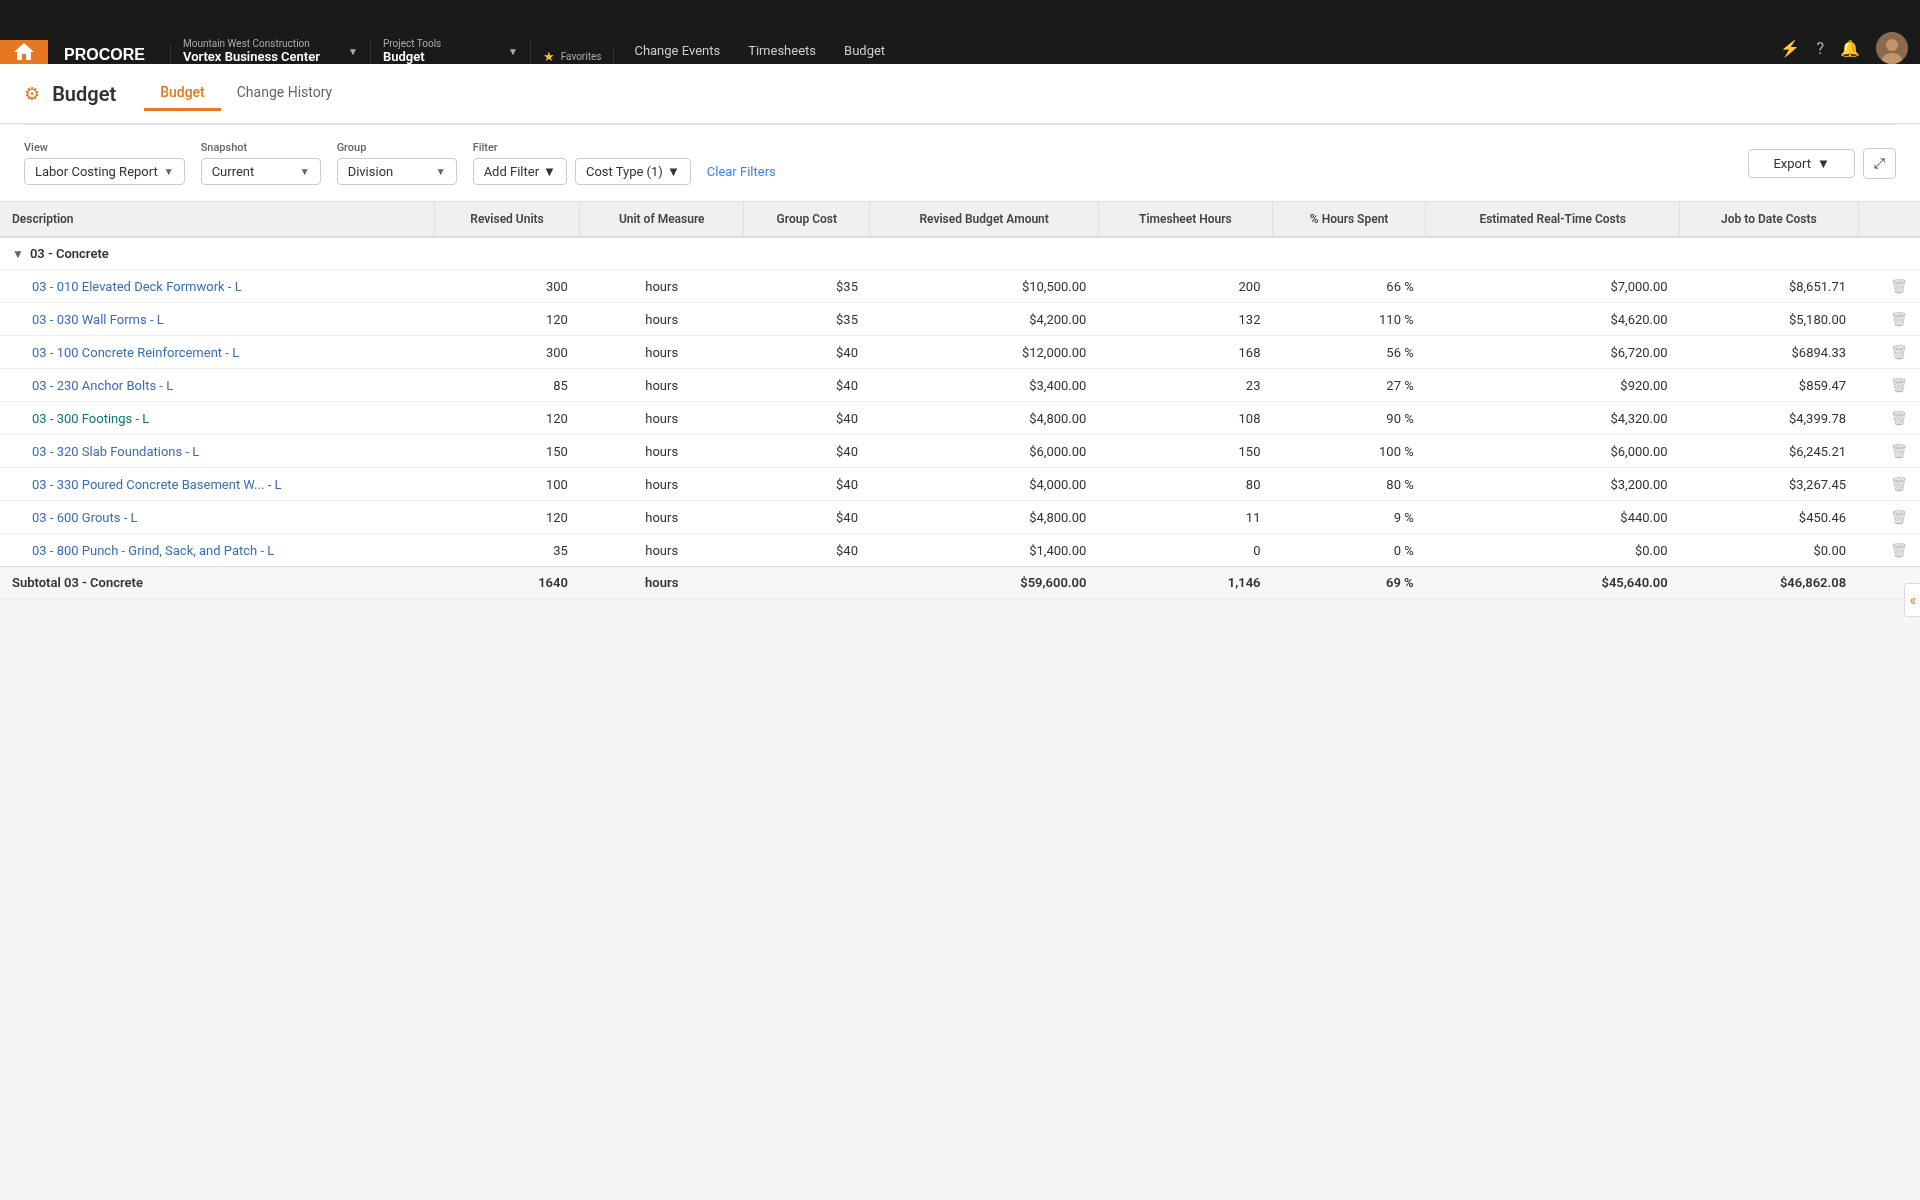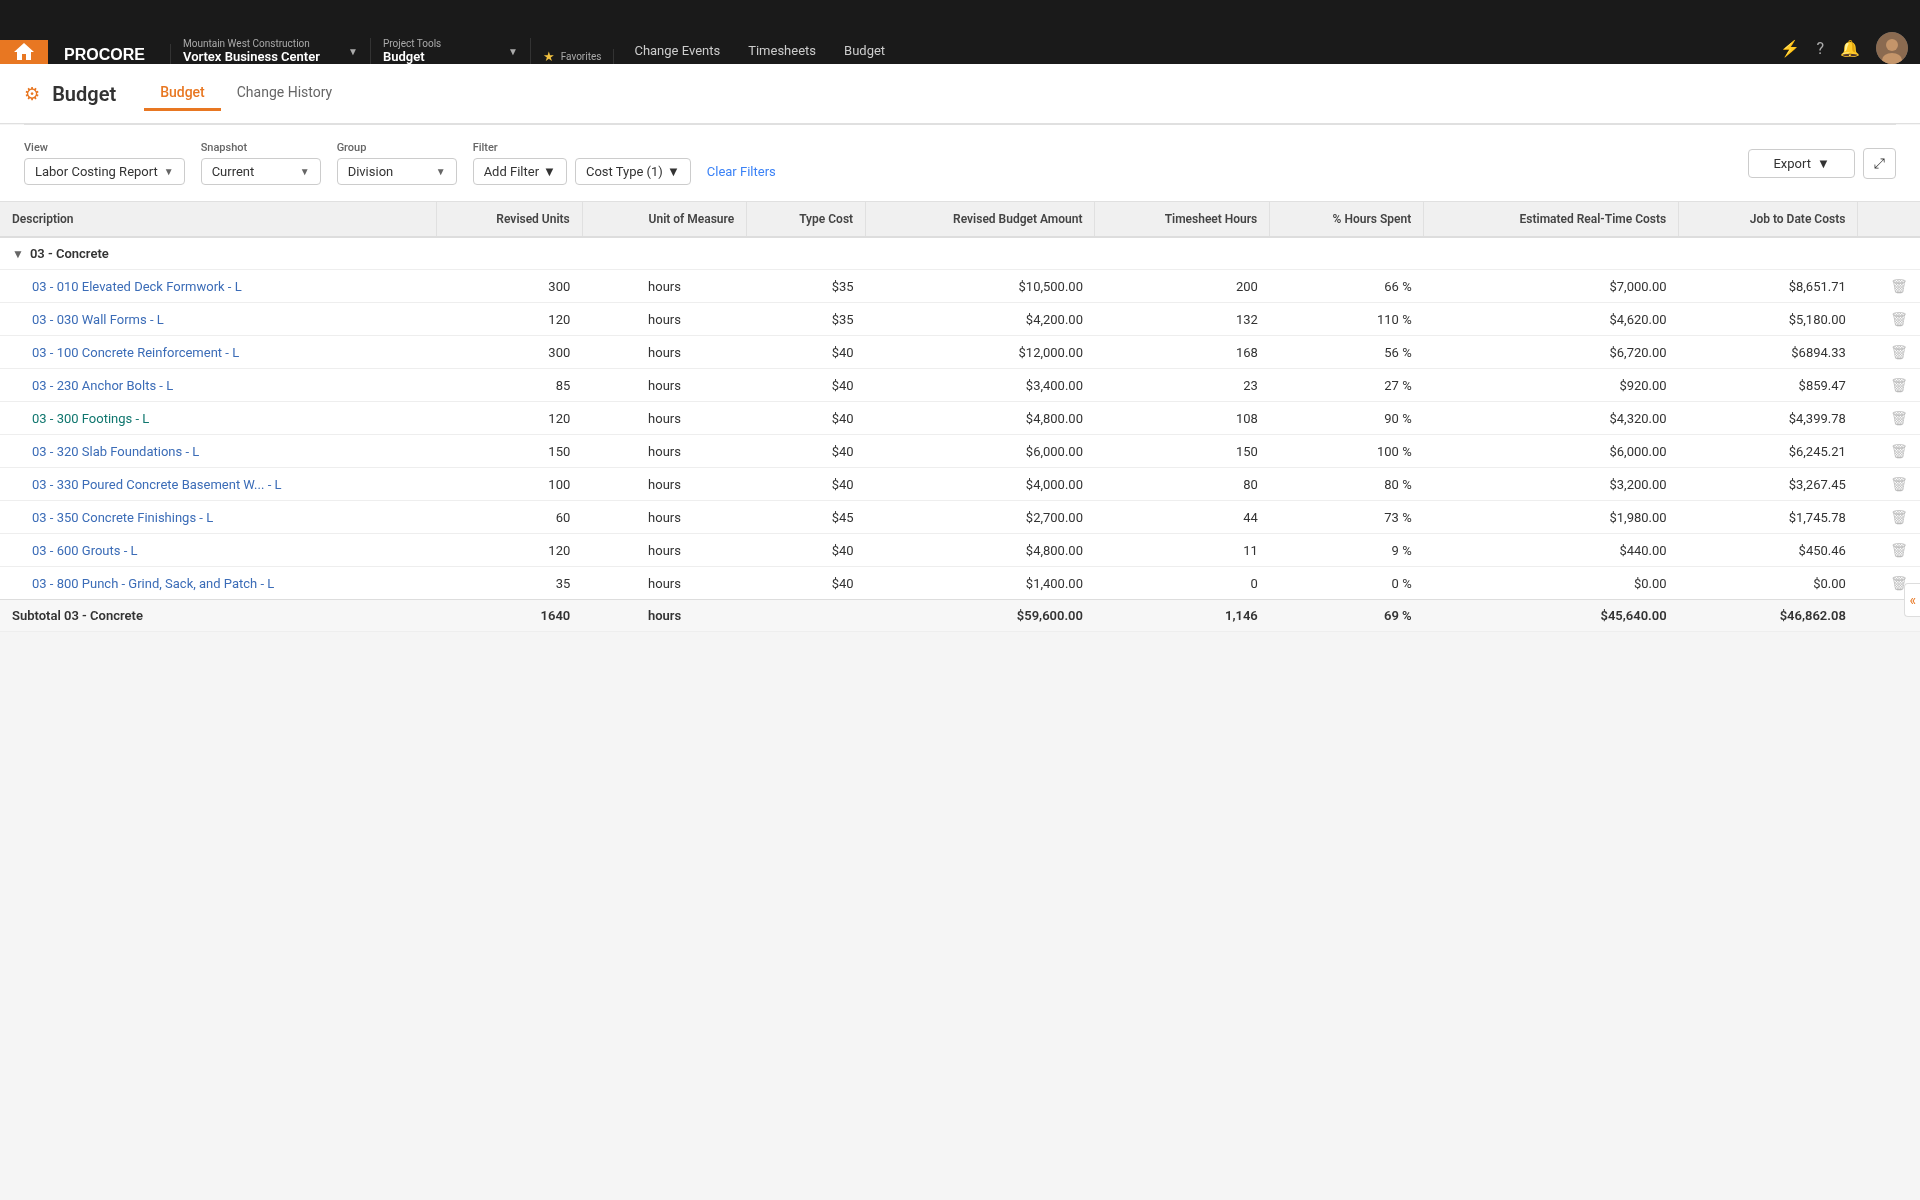--- a/index.html
+++ b/index.html
@@ -49,21 +49,21 @@
     .toolbar-right { margin-left: auto; display: flex; align-items: center; gap: 8px; }
     .btn-export { display: flex; align-items: center; border: 1px solid #ccc; border-radius: 4px; padding: 6px 24px; background: #fff; cursor: pointer; font-size: 13px; gap: 6px; }
     .btn-fullscreen { border: 1px solid #ccc; border-radius: 4px; padding: 6px 10px; background: #fff; cursor: pointer; font-size: 14px; }
     .filter-chip { display: flex; align-items: center; border: 1px solid #ccc; border-radius: 4px; padding: 5px 10px; background: #fff; cursor: pointer; font-size: 13px; gap: 4px; }
     .clear-filters { color: #3b82f6; font-size: 13px; cursor: pointer; padding: 5px 8px; }
 
     
     .table-area { background: #fff; margin: 0; overflow-x: auto; }
     table { width: 100%; border-collapse: collapse; font-size: 13px; }
     thead tr { background: #f0f0f0; border-bottom: 2px solid #ddd; }
-    thead th { padding: 10px 12px; text-align: right; font-weight: 600; color: #444; font-size: 12px; border-right: 1px solid #e0e0e0; white-space: nowrap; }
+    thead th { padding: 10px 12px; text-align: center; font-weight: 600; color: #444; font-size: 12px; border-right: 1px solid #e0e0e0; white-space: nowrap; }
     thead th:first-child { text-align: left; border-left: none; }
     thead th:last-child { border-right: none; }
     tbody tr { border-bottom: 1px solid #eee; }
     .row-section { background: #fff; }
     .row-section td { padding: 8px 12px; font-weight: 600; color: #333; }
     .row-section td:first-child { display: flex; align-items: center; gap: 6px; }
     .row-item td { padding: 8px 12px; color: #333; }
     .row-item td:first-child { padding-left: 32px; color: #3b6cb7; }
     .row-subtotal td { padding: 8px 12px; font-weight: 600; background: #f7f7f7; color: #333; border-top: 1px solid #ddd; }
     td.right { text-align: right; }
@@ -186,21 +186,21 @@
     </div>
   </div>
 
   <div class="table-area">
     <table>
       <thead>
         <tr>
           <th style="text-align:left;min-width:260px;">Description</th>
           <th style="min-width:90px;">Revised Units</th>
           <th style="min-width:80px;">Unit of Measure</th>
-          <th style="min-width:80px;">Type Cost</th>
+          <th style="min-width:80px;">Group Cost</th>
           <th style="min-width:130px;">Revised Budget Amount</th>
           <th style="min-width:100px;">Timesheet Hours</th>
           <th style="min-width:100px;">% Hours Spent</th>
           <th style="min-width:140px;">Estimated Real-Time Costs</th>
           <th style="min-width:120px;">Job to Date Costs</th>
           <th style="min-width:40px;"></th>
         </tr>
       </thead>
       <tbody id="table-body">
 
@@ -288,32 +288,20 @@
           <tr class="row-item">
     <td style="padding-left:32px;color:#3b6cb7;">03 - 330 Poured Concrete Basement W... - L</td>
     <td class="right">100</td>
     <td class="center">hours</td>
     <td class="right">$40</td>
     <td class="right">$4,000.00</td>
     <td class="right">80</td>
     <td class="right">80 %</td>
     <td class="right">$3,200.00</td>
     <td class="right">$3,267.45</td>
-    <td class="right"><span class="delete-icon">🗑</span></td>
-  </tr>
-          <tr class="row-item">
-    <td style="padding-left:32px;color:#3b6cb7;">03 - 350 Concrete Finishings - L</td>
-    <td class="right">60</td>
-    <td class="center">hours</td>
-    <td class="right">$45</td>
-    <td class="right">$2,700.00</td>
-    <td class="right">44</td>
-    <td class="right">73 %</td>
-    <td class="right">$1,980.00</td>
-    <td class="right">$1,745.78</td>
     <td class="right"><span class="delete-icon">🗑</span></td>
   </tr>
           <tr class="row-item">
     <td style="padding-left:32px;color:#3b6cb7;">03 - 600 Grouts - L</td>
     <td class="right">120</td>
     <td class="center">hours</td>
     <td class="right">$40</td>
     <td class="right">$4,800.00</td>
     <td class="right">11</td>
     <td class="right">9 %</td>

